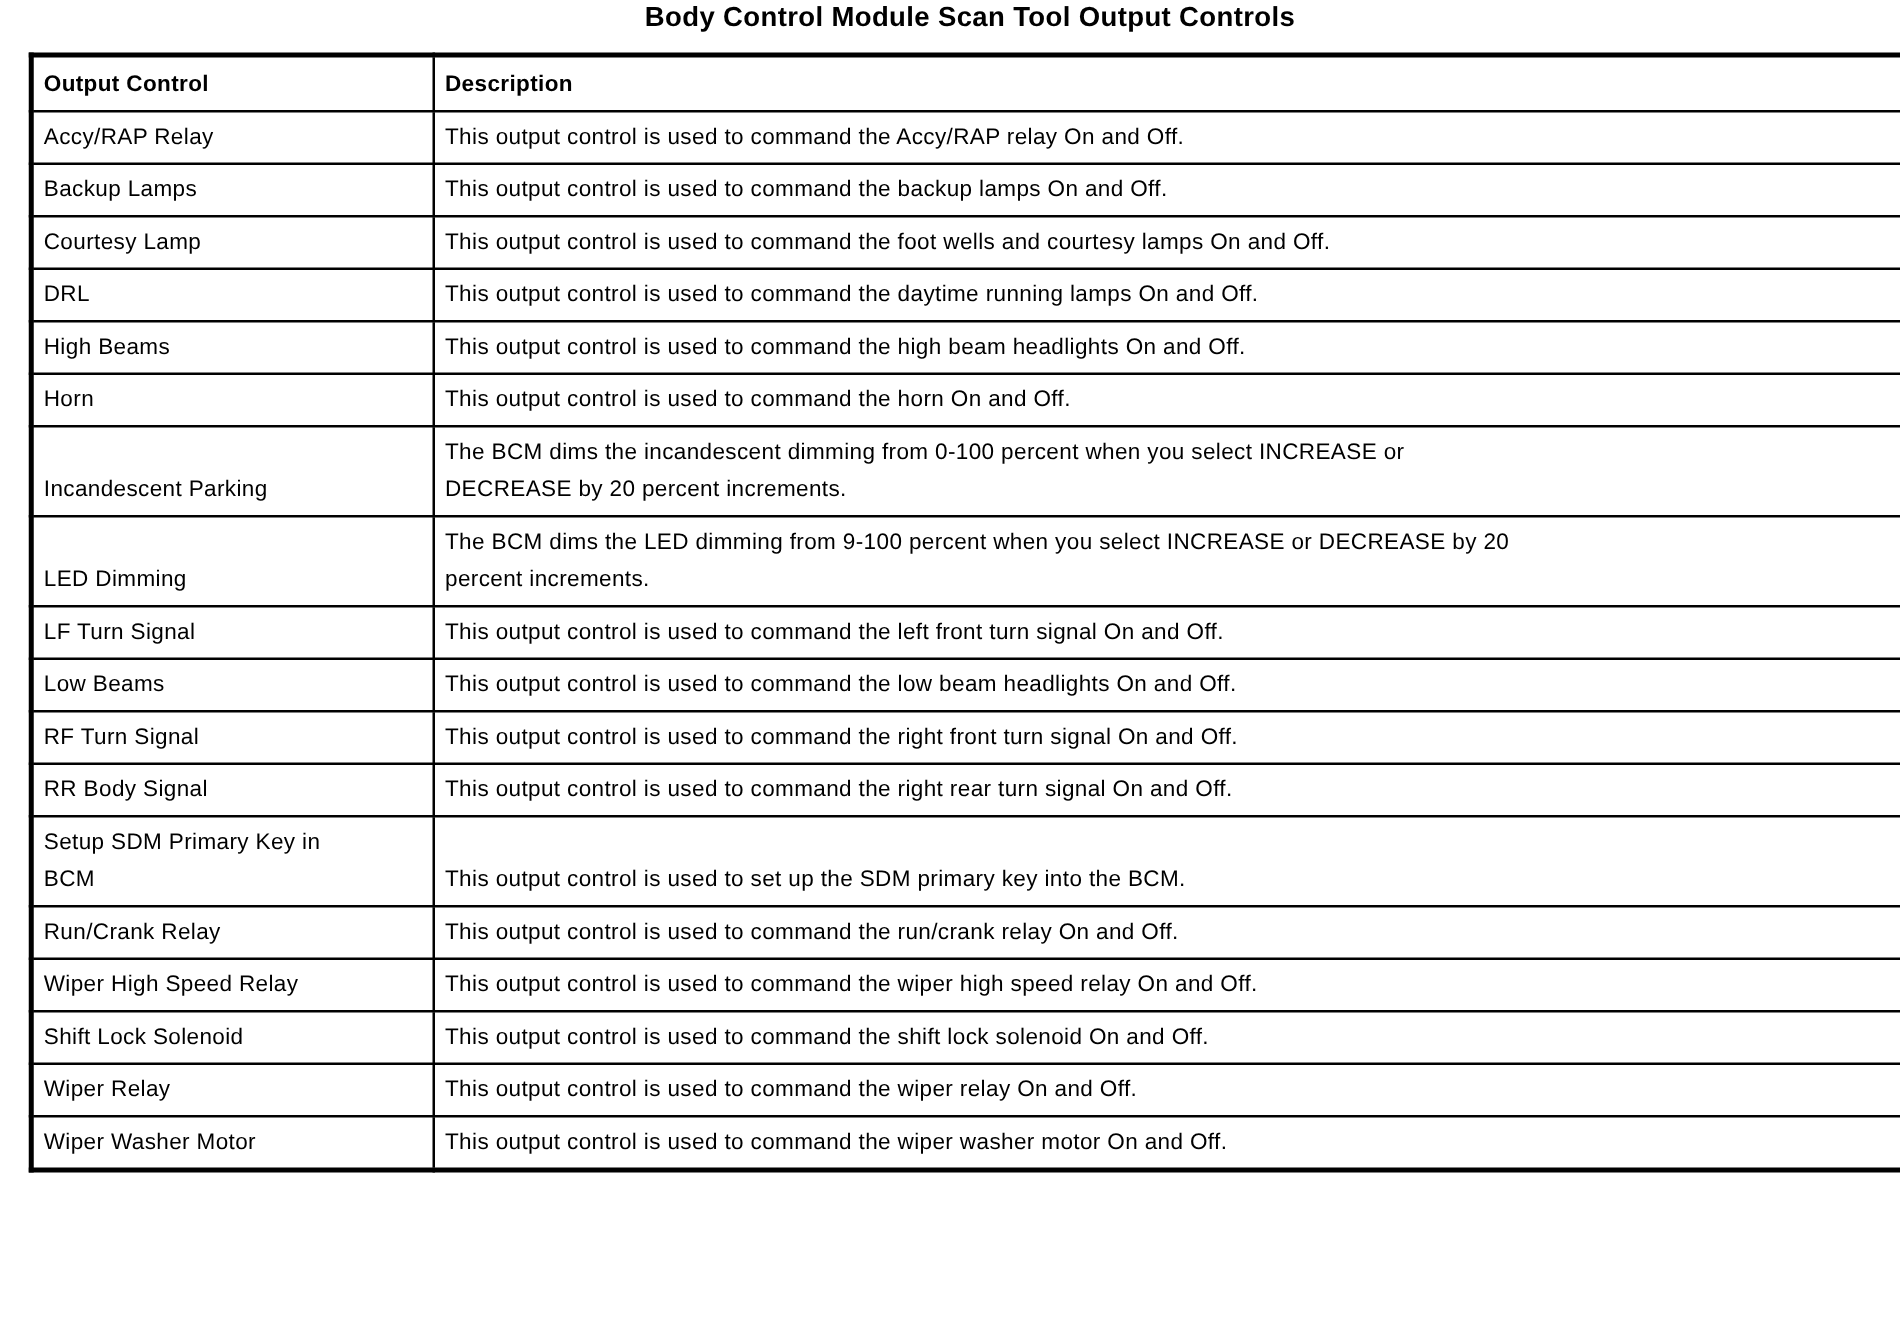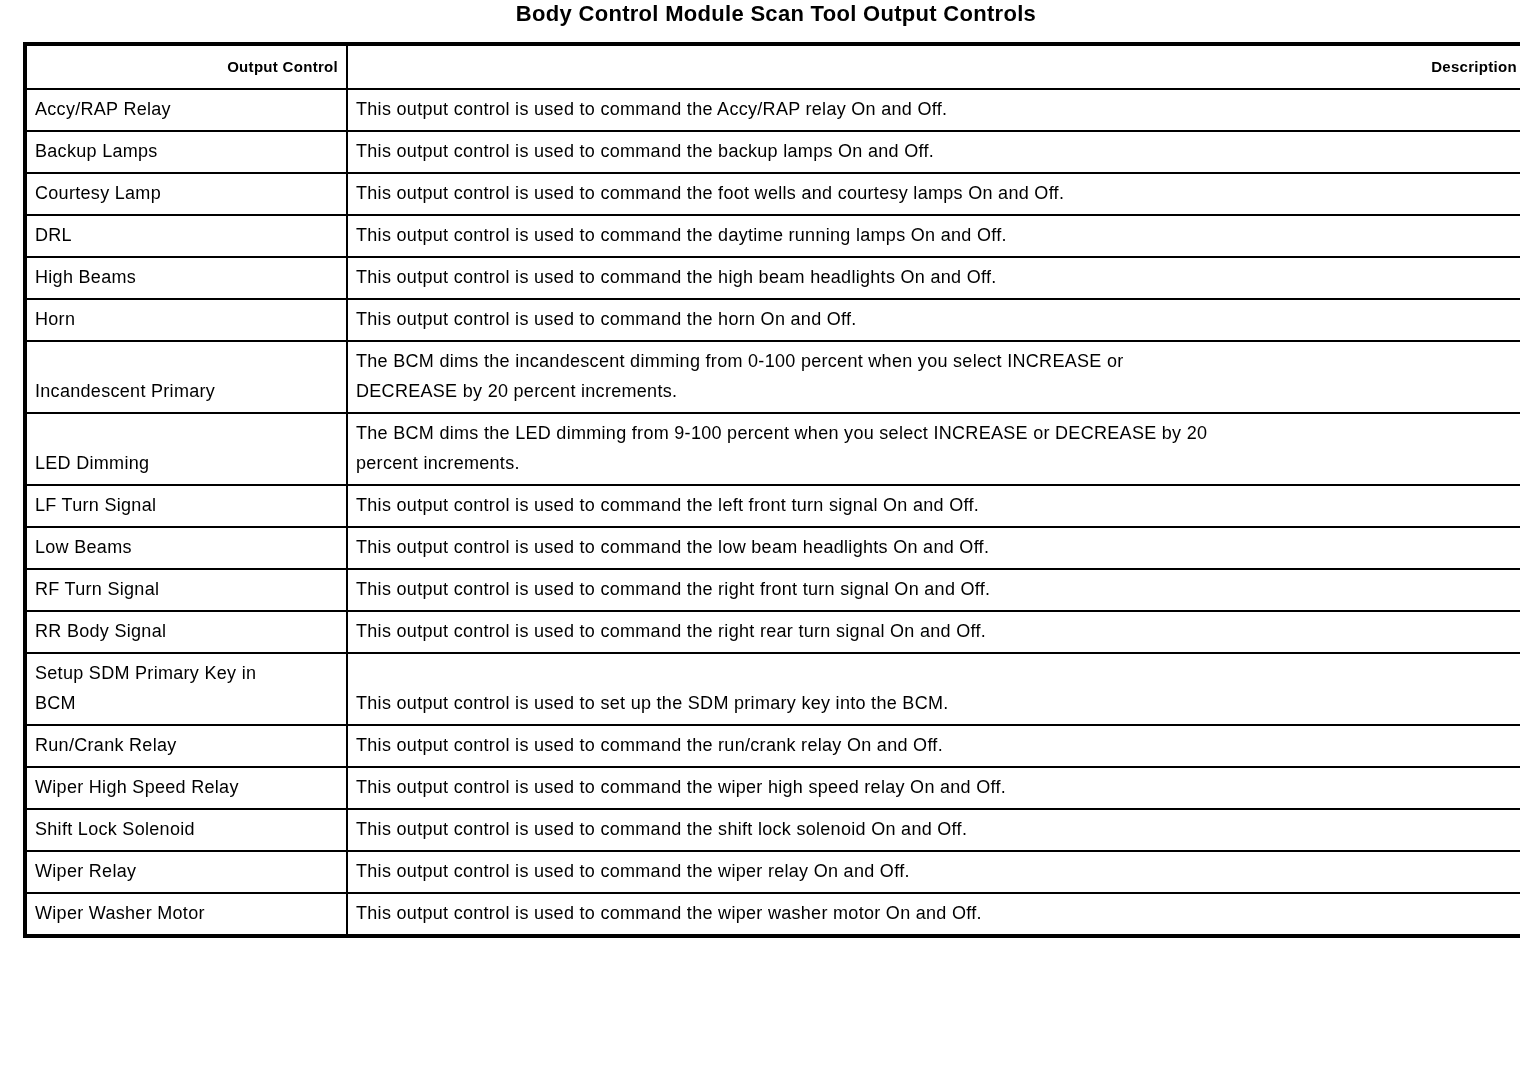--- a/index.html
+++ b/index.html
@@ -32,23 +32,23 @@
     top: 42px;
     left: 7px;
     width: 1506px;
     border-collapse: collapse;
     table-layout: fixed;
     border: 4px solid #000000;
   }
   col.c-control { width: 322px; }
   th {
     border: 2px solid #000000;
-    font-size: 15px;
+    font-size: 18px;
     font-weight: bold;
-    text-align: right;
+    text-align: left;
     vertical-align: middle;
     padding: 6px 8px;
     line-height: 30px;
     letter-spacing: 0.3px;
   }
   td {
     border: 2px solid #000000;
     font-size: 18px;
     line-height: 30px;
     padding: 4px 8px 6px 8px;
@@ -95,21 +95,21 @@
         </tr>
         <tr>
           <td>High Beams</td>
           <td>This output control is used to command the high beam headlights On and Off.</td>
         </tr>
         <tr>
           <td>Horn</td>
           <td>This output control is used to command the horn On and Off.</td>
         </tr>
         <tr>
-          <td>Incandescent Primary</td>
+          <td>Incandescent Parking</td>
           <td>The BCM dims the incandescent dimming from 0-100 percent when you select INCREASE or
 DECREASE by 20 percent increments.</td>
         </tr>
         <tr>
           <td>LED Dimming</td>
           <td>The BCM dims the LED dimming from 9-100 percent when you select INCREASE or DECREASE by 20
 percent increments.</td>
         </tr>
         <tr>
           <td>LF Turn Signal</td>

